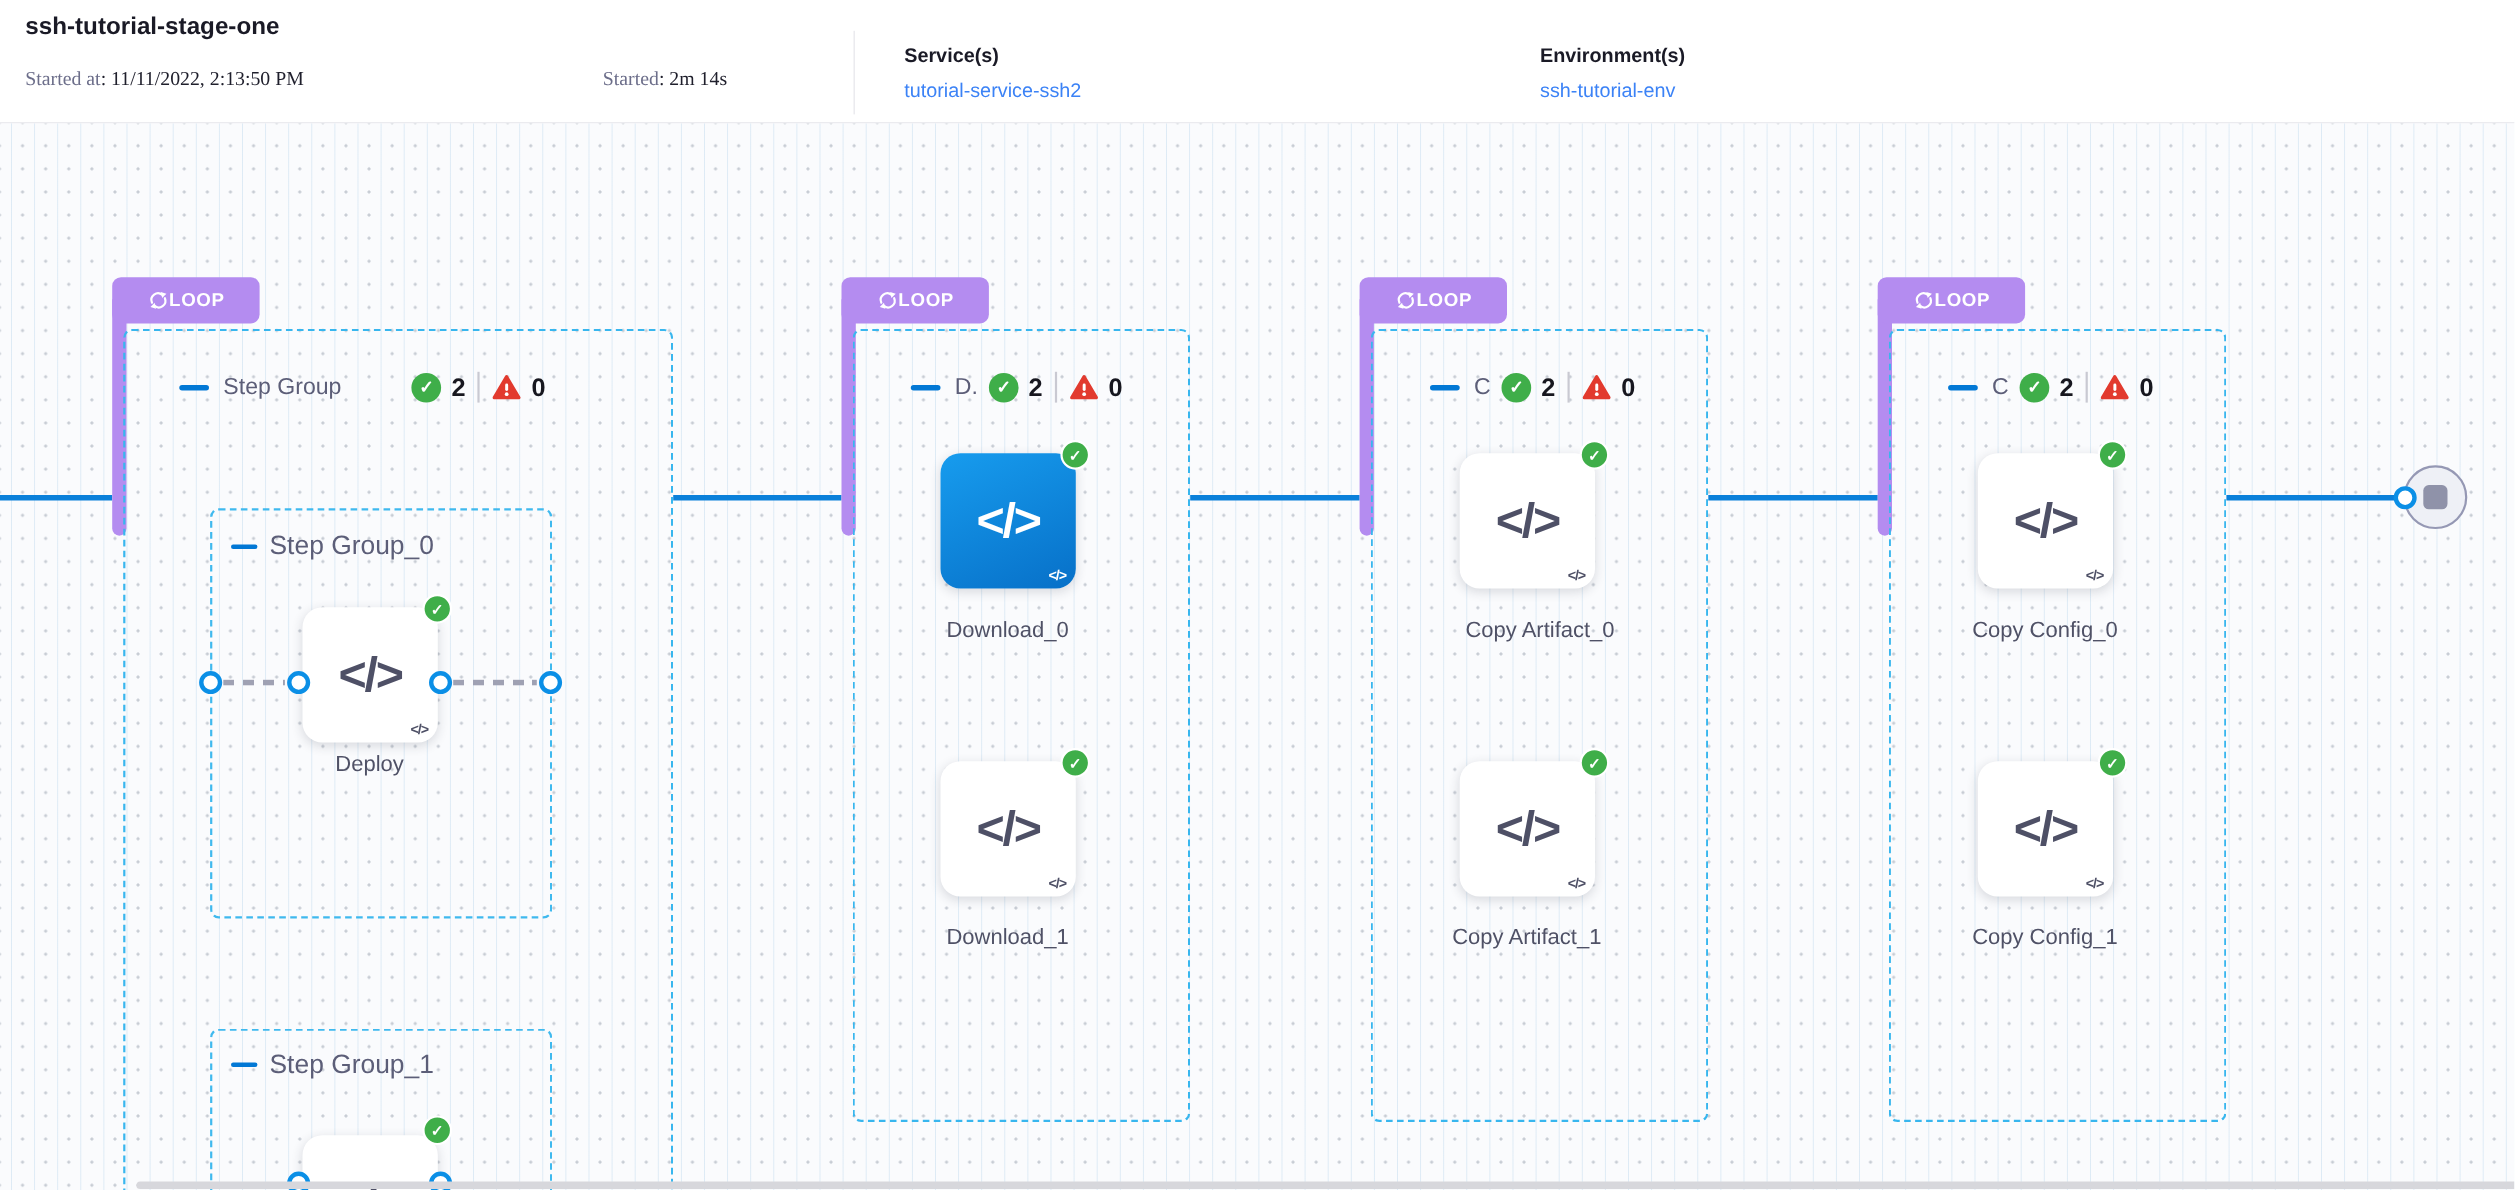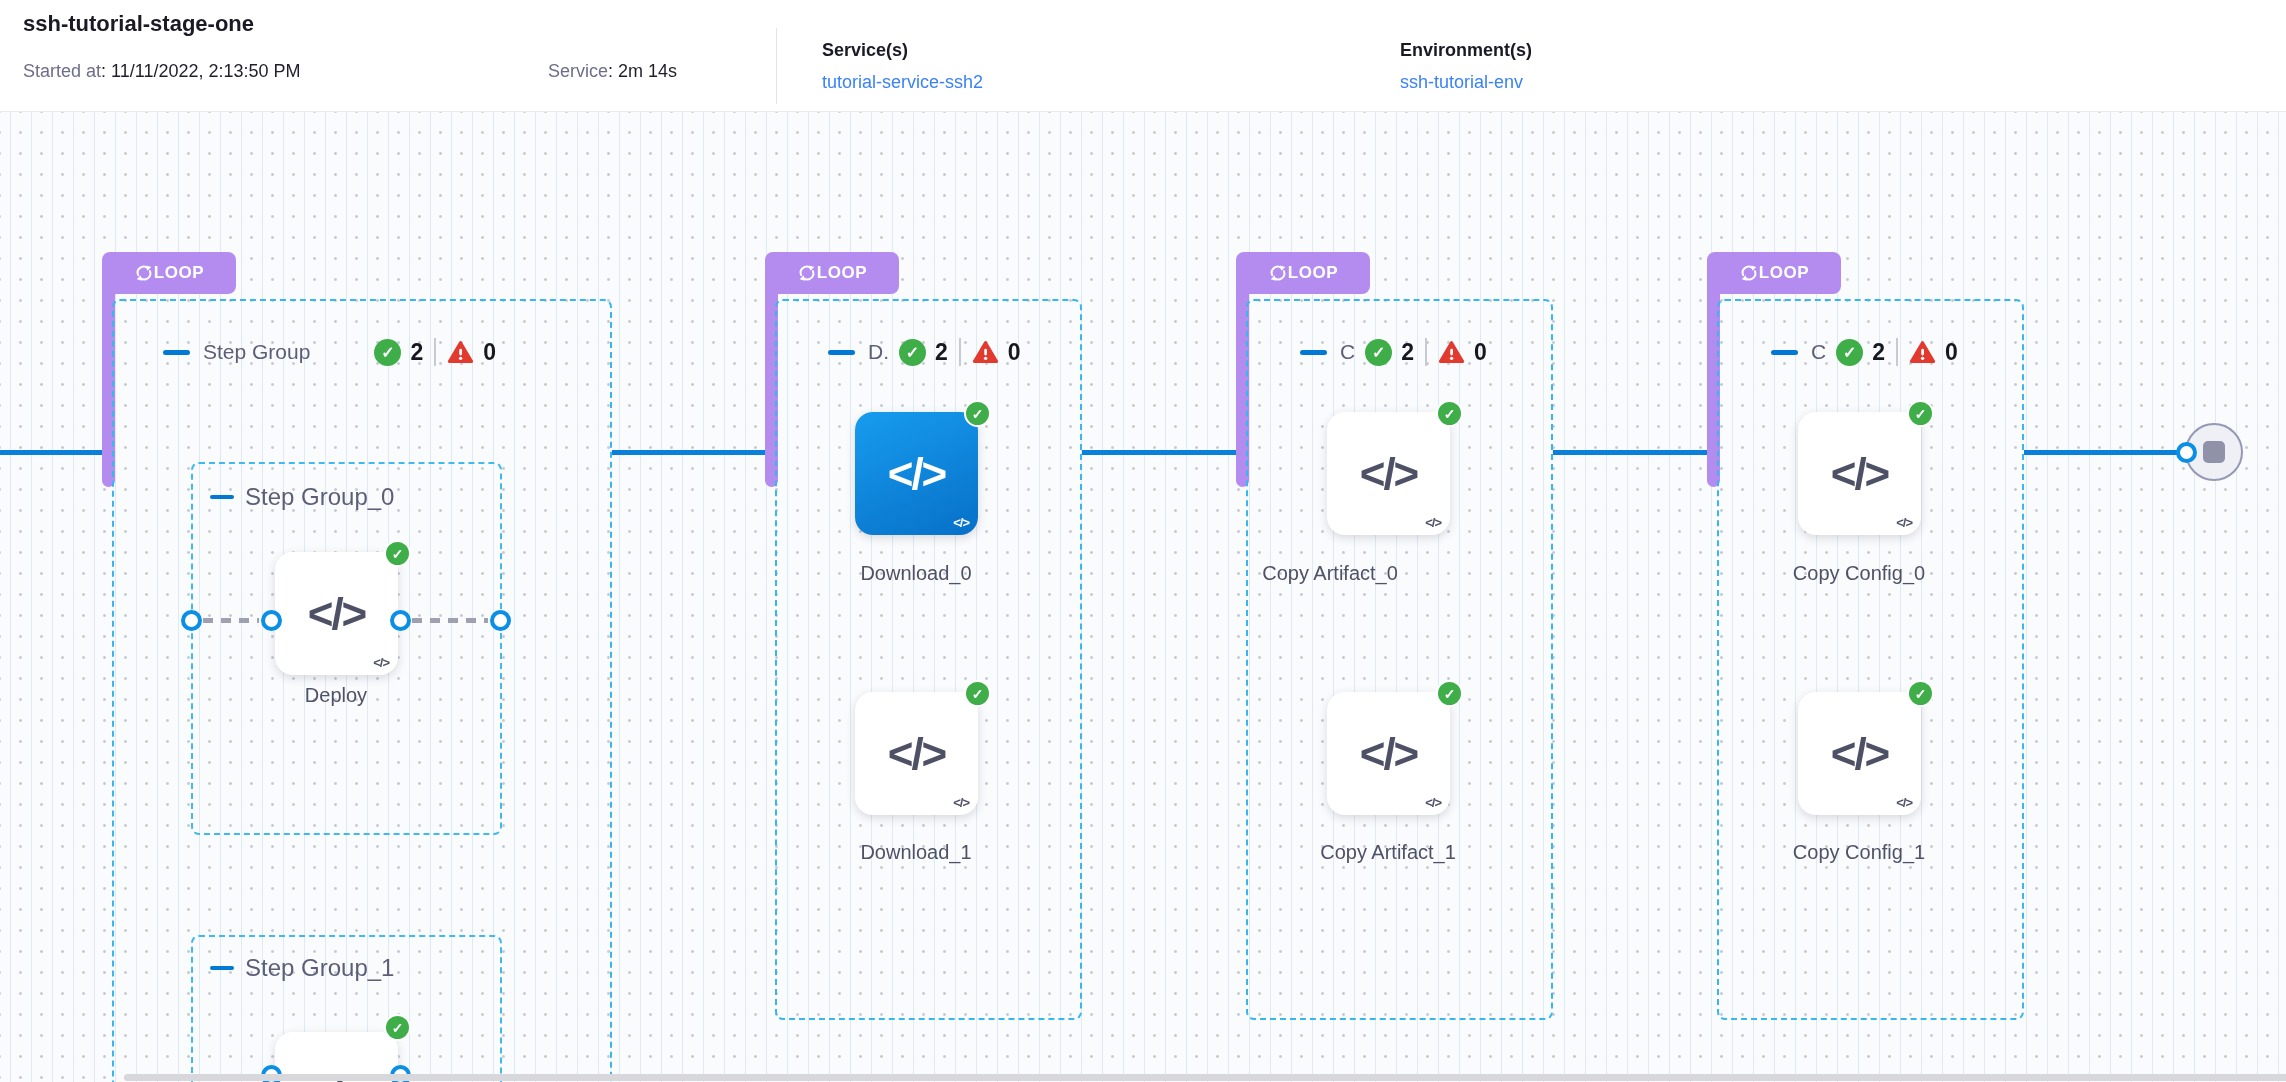--- a/index.html
+++ b/index.html
@@ -4,21 +4,21 @@
 <style>
   * { box-sizing: border-box; margin: 0; padding: 0; }
   html,body { width:2286px; height:1082px; overflow:hidden; background:#fff;
               font-family:"Liberation Sans", sans-serif; }
   .stage { position:relative; width:2286px; height:1040px; }
 
   
   .hdr { position:absolute; top:0; left:0; width:100%; height:112px; background:#fff;
          border-bottom:1px solid #e9e9ee; z-index:5; }
   .hdr-title { position:absolute; left:23px; top:11px; font-size:22px; font-weight:bold; color:#1a1a26; }
-  .meta { position:absolute; top:61px; font-size:18px; color:#1f1f2c; }
+  .meta { position:absolute; top:61px; font-size:18px; color:#1f1f2c;font-family:Liberation Serif, serif; }
   .meta .lbl { color:#6c6e8a; }
   .m-start { left:23px; }
   .m-dur { left:548px; }
   .vdiv { position:absolute; left:776px; top:28px; width:1px; height:76px; background:#e3e3e9; }
   .col-label { position:absolute; top:40px; font-size:18px; font-weight:bold; color:#1a1a26; }
   .col-link  { position:absolute; top:72px; font-size:18px; color:#3b82f6; cursor:pointer; }
   .svc-l { left:822px; } .svc-v { left:822px; }
   .env-l { left:1400px; } .env-v { left:1400px; }
 
   
@@ -84,21 +84,21 @@
 <body>
 
 <div class="stage">
 
   <div class="hdr">
     <div class="hdr-title">ssh-tutorial-stage-one</div>
     <div class="meta m-start">
       <span class="lbl">Started at</span><span>:&nbsp;</span><span>11/11/2022, 2:13:50 PM</span>
     </div>
     <div class="meta m-dur">
-      <span class="lbl">Service</span><span>:&nbsp;</span><span>2m 14s</span>
+      <span class="lbl">Started</span><span>:&nbsp;</span><span>2m 14s</span>
     </div>
     <div class="vdiv"></div>
     <div class="col-label svc-l">Service(s)</div>
     <div class="col-link svc-v">tutorial-service-ssh2</div>
     <div class="col-label env-l">Environment(s)</div>
     <div class="col-link env-v">ssh-tutorial-env</div>
   </div>
 
   <div class="canvas">
 
@@ -228,21 +228,21 @@
           <circle cx="12.1" cy="17.2" r="1.5" fill="#fff"></circle>
         </svg>
         <div class="cnt">0</div>
       </div>
     </div>
     <div class="card" style="left:1327px;top:300px">
       <span class="code">&lt;/&gt;</span>
       <span class="mini">&lt;/&gt;</span>
     </div>
     <div class="cbadge" style="left:1436px;top:288px">✓</div>
-    <div class="nlabel" style="left:1220px;top:450px">Copy Artifact_0</div>
+    <div class="nlabel" style="left:1290px;top:450px">Copy Artifact_0</div>
     <div class="card" style="left:1327px;top:580px">
       <span class="code">&lt;/&gt;</span>
       <span class="mini">&lt;/&gt;</span>
     </div>
     <div class="cbadge" style="left:1436px;top:568px">✓</div>
     <div class="nlabel" style="left:1278px;top:729px">Copy Artifact_1</div>
 
     <div class="loop-strip" style="left:1707px"></div>
     <div class="loop-badge" style="left:1707px">
       <svg width="20" height="20" viewBox="0 0 20 20">

